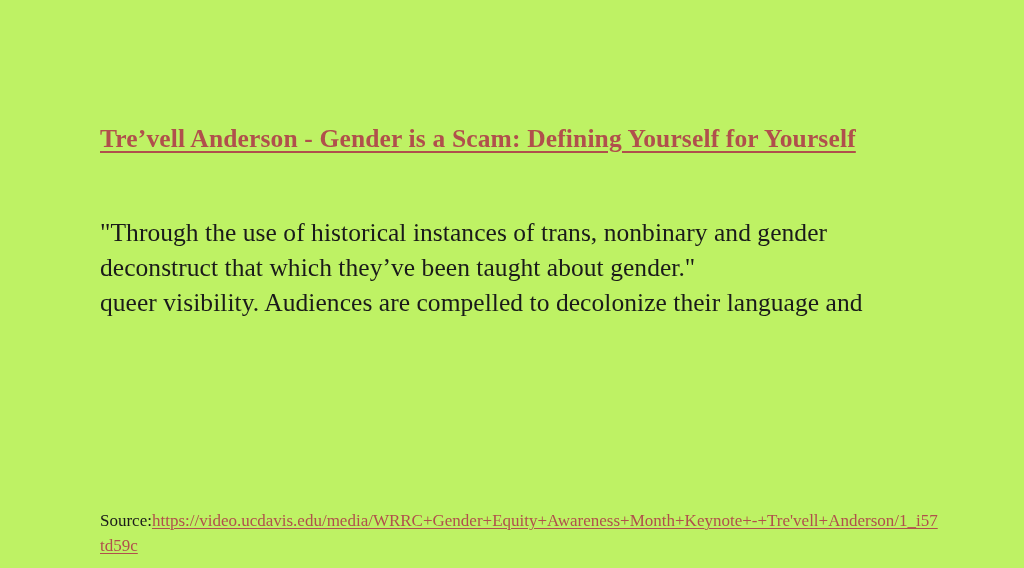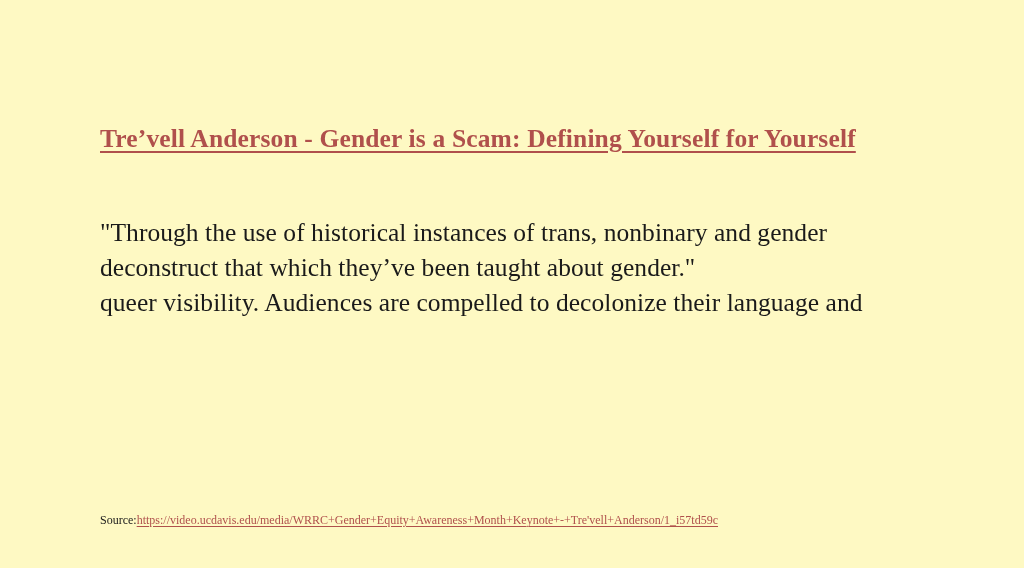--- a/index.html
+++ b/index.html
@@ -11,21 +11,21 @@
     height: 568px;
     background: #fffdf2;
     font-family: "Liberation Serif", "DejaVu Serif", serif;
     overflow: hidden;
     position: relative;
   }
 
   .slide {
     position: absolute;
     inset: 0;
-    background: #fef9c3;
+    background: #bef264;
     padding-left: 12px;
   }
 
   
   .title-block {
     position: absolute;
     left: 100px;
     top: 124px;
     width: 830px;
   }
@@ -58,21 +58,21 @@
     letter-spacing: 0.05px;
     white-space: nowrap;
   }
 
   
   .source-block {
     position: absolute;
     left: 100px;
     top: 508px;
     width: 840px;
-    font-size: 12px;
+    font-size: 17px;
     line-height: 25px;
     font-family: "Liberation Serif", "DejaVu Serif", serif;
   }
   .source-label {
     color: #1a1a1a;
   }
   .source-link {
     color: #b0504c;
     text-decoration: underline;
     text-decoration-thickness: 1px;

